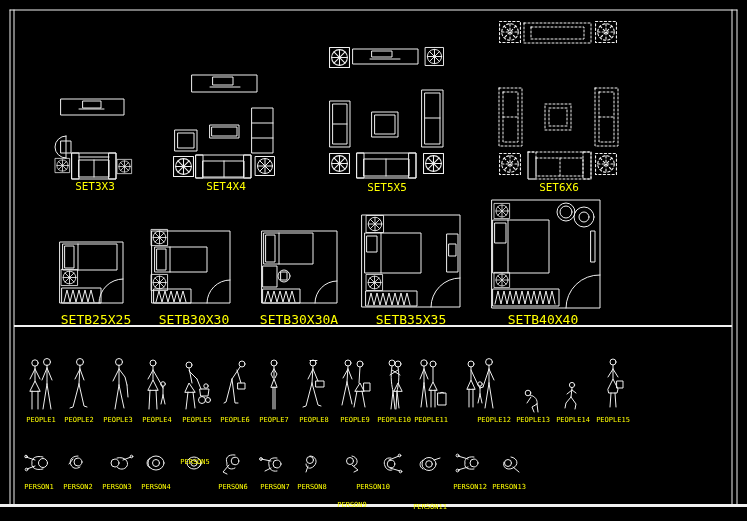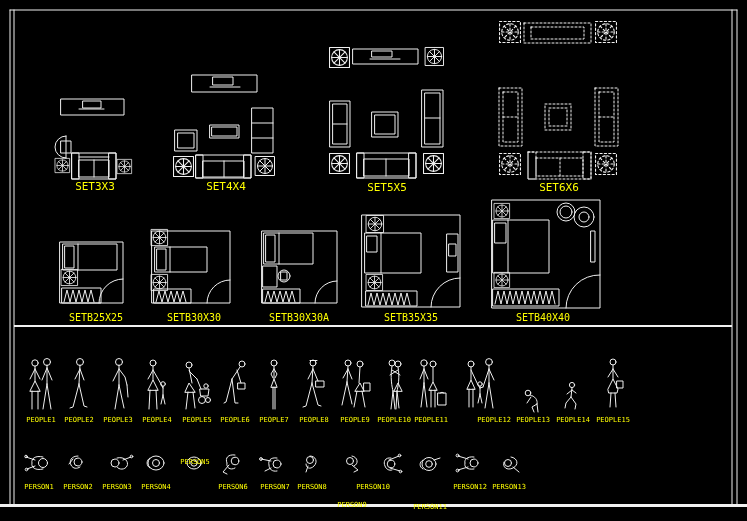--- a/index.html
+++ b/index.html
@@ -16,21 +16,21 @@
   svg .stip{stroke-dasharray:2 2;}
   svg .fig{stroke-width:1.1;}
   .lbl{
     position:absolute;
     color:#ffff00;
     white-space:nowrap;
     transform:translateX(-50%);
     letter-spacing:0px;
   }
   .r1{font-size:11px;}
-  .r2{font-size:10px;}
+  .r2{font-size:13px;}
   .r3{font-size:7px;}
 </style>
 </head>
 <body>
 
 <div class="canvas">
 
   <svg width="747" height="521" viewBox="0 0 747 521">
     <defs>
       <g id="plant">

